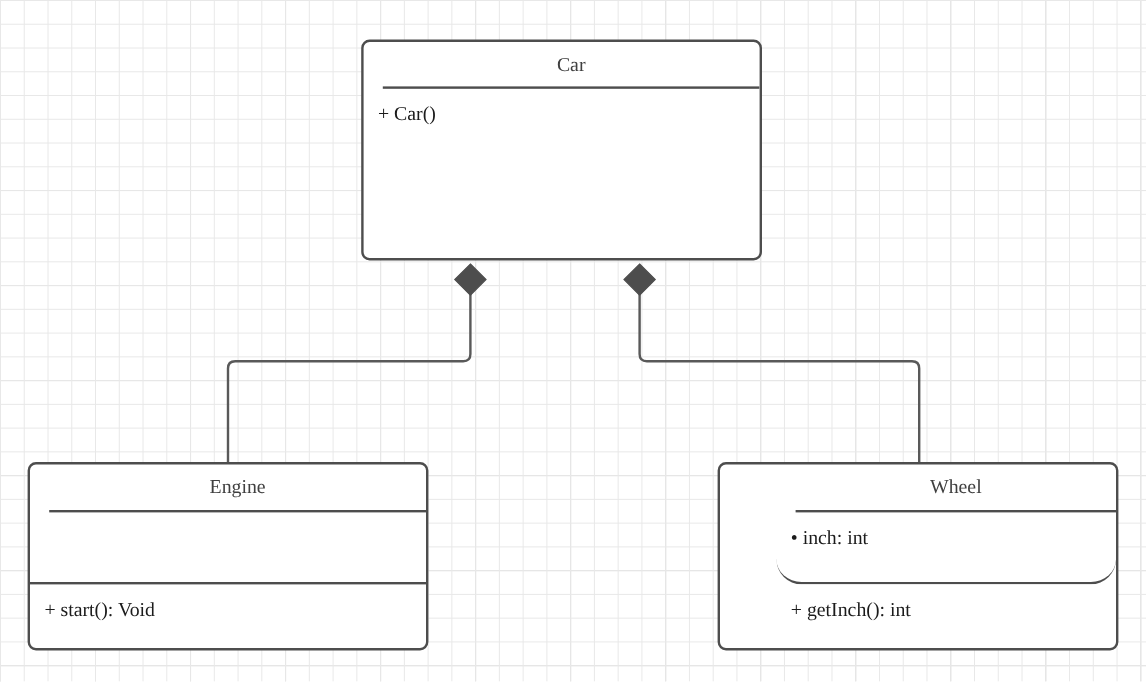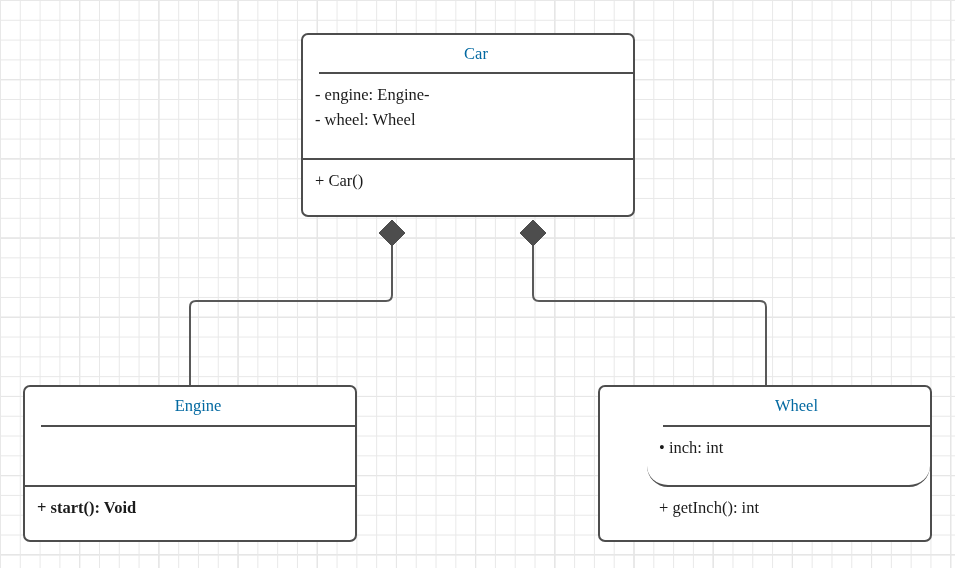--- a/index.html
+++ b/index.html
@@ -41,21 +41,21 @@
     box-sizing: border-box;
     background: #ffffff;
     border: 2px solid #4d4d4d;
     border-radius: 7px;
     overflow: hidden;
   }
 
   .class-title {
     box-sizing: border-box;
     text-align: center;
-    color: #0369a1;
+    color: #404040;
     font-size: 16.5px;
     line-height: 1.2;
     display: flex;
     align-items: center;
     justify-content: center;
     border-bottom: 2px solid #4d4d4d;
     margin-left: 16px;
   }
 
   .class-compartment {
@@ -87,21 +87,21 @@
 
   
   #class-engine {
     left: 23px;
     top: 385px;
     width: 334px;
     height: 157px;
   }
   #class-engine .class-title { height: 40px; }
   #class-engine .attrs { height: 60px; }
-  #class-engine .ops { height: 53px; font-weight: bold; }
+  #class-engine .ops { height: 53px; }
 
   
   #class-wheel {
     left: 598px;
     top: 385px;
     width: 334px;
     height: 157px;
     padding-left: 47px;
   }
   #class-wheel .class-title { height: 40px; }
@@ -120,24 +120,20 @@
     <path d="M 392 233 L 392 295 Q 392 301 386 301 L 196 301 Q 190 301 190 307 L 190 385" fill="none" stroke="#595959" stroke-width="2" stroke-linecap="butt" stroke-linejoin="round"></path>
 
     <path d="M 533 233 L 533 295 Q 533 301 539 301 L 760 301 Q 766 301 766 307 L 766 385" fill="none" stroke="#595959" stroke-width="2" stroke-linecap="butt" stroke-linejoin="round"></path>
 
     <polygon points="392,220 405,233 392,246 379,233" fill="#4d4d4d" stroke="#4d4d4d" stroke-width="1"></polygon>
     <polygon points="533,220 546,233 533,246 520,233" fill="#4d4d4d" stroke="#4d4d4d" stroke-width="1"></polygon>
   </svg>
 
   <div class="uml-class" id="class-car">
     <div class="class-title">Car</div>
-    <div class="class-compartment attrs">
-      <div class="member">- engine: Engine-</div>
-      <div class="member">- wheel: Wheel</div>
-    </div>
     <div class="class-compartment ops">
       <div class="member">+ Car()</div>
     </div>
   </div>
 
   <div class="uml-class" id="class-engine">
     <div class="class-title">Engine</div>
     <div class="class-compartment attrs">
       <div class="member empty-compartment"></div>
     </div>

